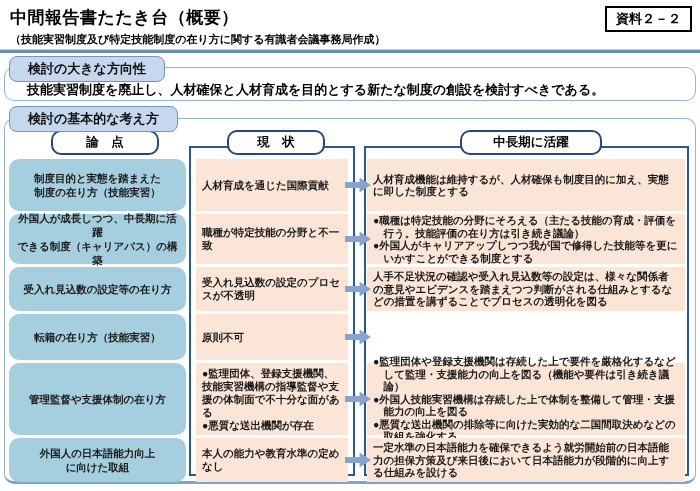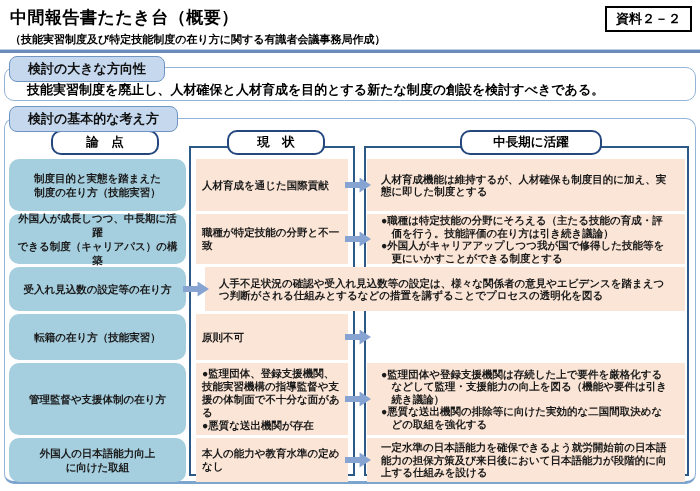--- a/index.html
+++ b/index.html
@@ -35,21 +35,21 @@
 
   .rows { position:absolute; left:4px; top:40px; right:10px; display:flex; flex-direction:column; gap:3px; z-index:3; }
   .row { display:flex; align-items:stretch; }
   .row:nth-child(1){ height:52px; } .row:nth-child(2){ height:50px; }
   .row:nth-child(3){ height:44px; } .row:nth-child(4){ height:46px; }
   .row:nth-child(5){ height:72px; } .row:nth-child(6){ height:44px; }
 
   .cell-issue { width:177px; background:#a5cede; border-radius:10px; display:flex; align-items:center; justify-content:center; text-align:center; font-size:10.5px; font-weight:bold; color:#1a1a1a; white-space:pre-line; padding:2px 4px; line-height:14px; }
   .cell-cur { margin-left:10px; width:152px; background:#fbe5d6; display:flex; flex-direction:column; justify-content:center; padding:3px 6px; font-size:10.5px; font-weight:bold; color:#1a1a1a; line-height:13px; }
   .arrow { align-self:center; width:26px; height:15px; background:#87a3d1; clip-path:polygon(0 30%,56% 30%,56% 0,100% 50%,56% 100%,56% 70%,0 70%); margin-left:-3px; margin-right:-4px; flex:none; z-index:4; }
-  .cell-new { flex:1; background:#fbe5d6; display:flex; flex-direction:column; justify-content:center; padding:2px 14px; font-size:10.5px; font-weight:bold; color:#1a1a1a; line-height:12.5px; }
+  .cell-new { flex:1; background:#fbe5d6; display:flex; flex-direction:column; justify-content:center; padding:2px 6px; font-size:10.5px; font-weight:bold; color:#1a1a1a; line-height:12.5px; }
   .cell-new .line.hang { padding-left:1em; text-indent:-1em; }
 </style>
 </head>
 <body>
 
 <div class="page">
 
   <div class="hdr">
     <div class="hdr-title">中間報告書たたき台（概要）</div>
     <div class="hdr-sub">（技能実習制度及び特定技能制度の在り方に関する有識者会議事務局作成）</div>
@@ -93,20 +93,23 @@
           </div>
     <div class="arrow"></div>
     <div class="cell-new">
             <div class="line hang">●職種は特定技能の分野にそろえる（主たる技能の育成・評価を行う。技能評価の在り方は引き続き議論）</div>
             <div class="line hang">●外国人がキャリアアップしつつ我が国で修得した技能等を更にいかすことができる制度とする</div>
           </div>
   </div>
 
   <div class="row">
     <div class="cell-issue">受入れ見込数の設定等の在り方</div>
+    <div class="cell-cur">
+            <div class="line">受入れ見込数の設定のプロセスが不透明</div>
+          </div>
     <div class="arrow"></div>
     <div class="cell-new">
             <div class="line">人手不足状況の確認や受入れ見込数等の設定は、様々な関係者の意見やエビデンスを踏まえつつ判断がされる仕組みとするなどの措置を講ずることでプロセスの透明化を図る</div>
           </div>
   </div>
 
   <div class="row">
     <div class="cell-issue">転籍の在り方（技能実習）</div>
     <div class="cell-cur">
             <div class="line">原則不可</div>
@@ -116,20 +119,21 @@
 
   <div class="row">
     <div class="cell-issue">管理監督や支援体制の在り方</div>
     <div class="cell-cur">
             <div class="line">●監理団体、登録支援機関、技能実習機構の指導監督や支援の体制面で不十分な面がある</div>
             <div class="line">●悪質な送出機関が存在</div>
           </div>
     <div class="arrow"></div>
     <div class="cell-new">
             <div class="line hang">●監理団体や登録支援機関は存続した上で要件を厳格化するなどして監理・支援能力の向上を図る（機能や要件は引き続き議論）</div>
+            <div class="line hang">●外国人技能実習機構は存続した上で体制を整備して管理・支援能力の向上を図る</div>
             <div class="line hang">●悪質な送出機関の排除等に向けた実効的な二国間取決めなどの取組を強化する</div>
           </div>
   </div>
 
   <div class="row">
     <div class="cell-issue">外国人の日本語能力向上
 に向けた取組</div>
     <div class="cell-cur">
             <div class="line">本人の能力や教育水準の定めなし</div>
           </div>

